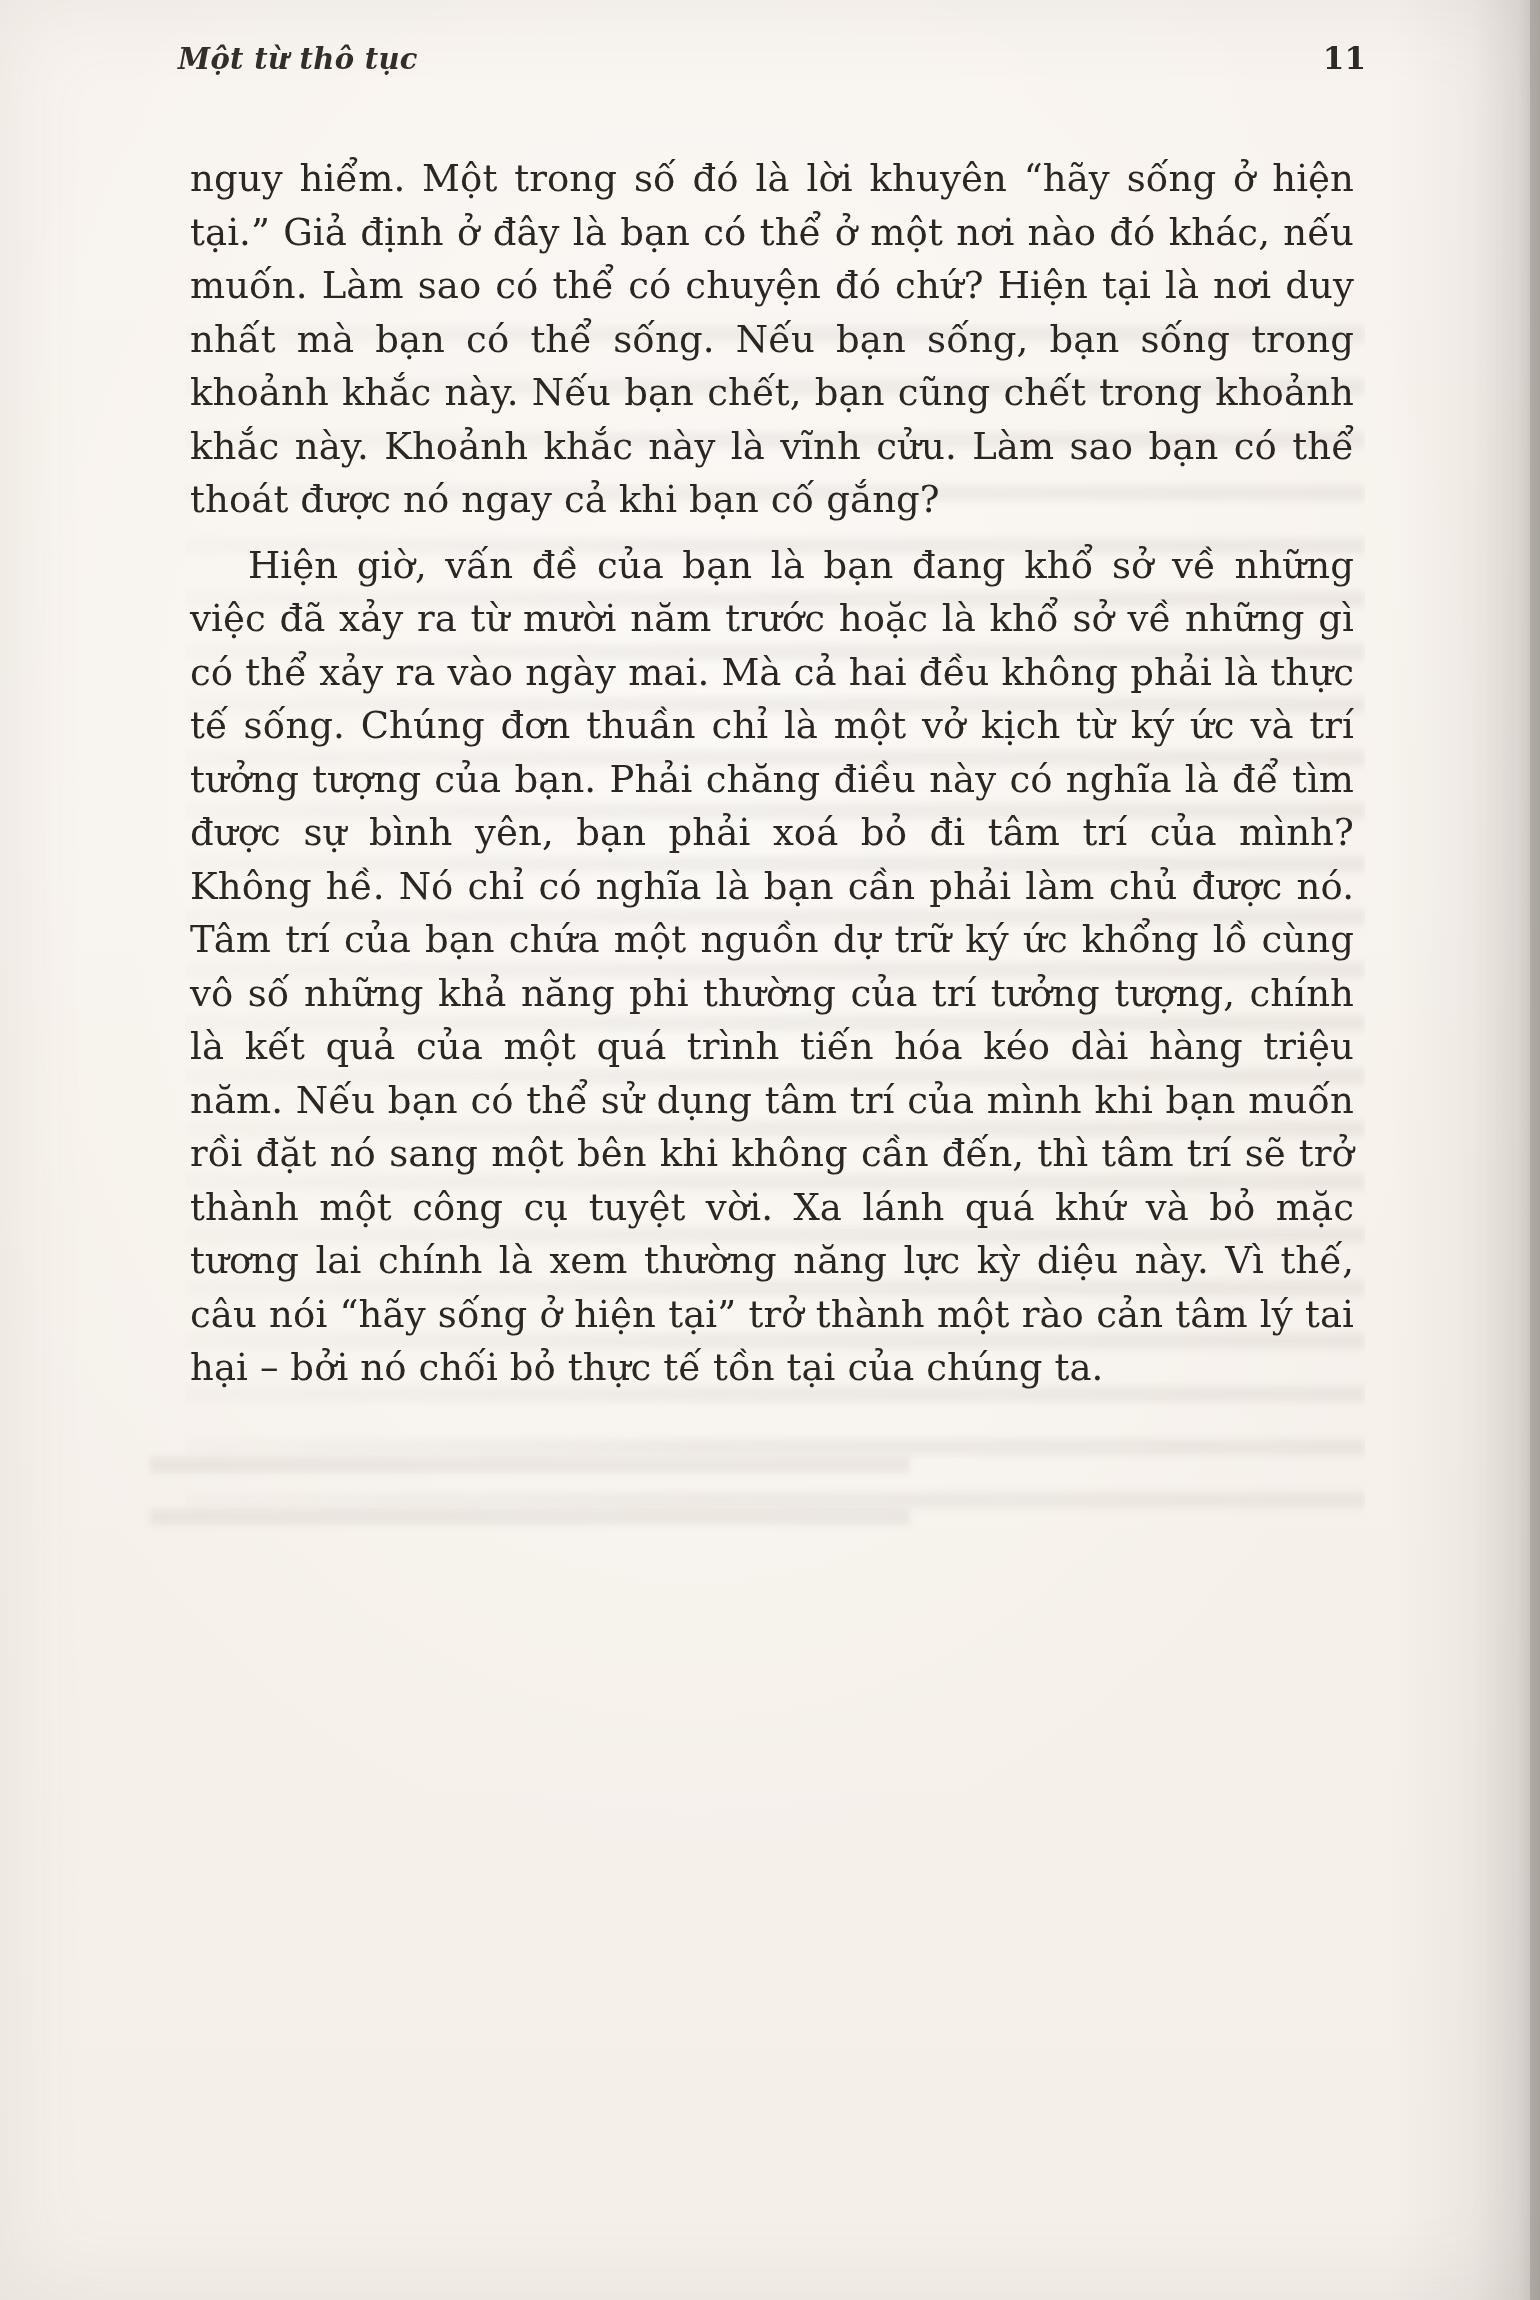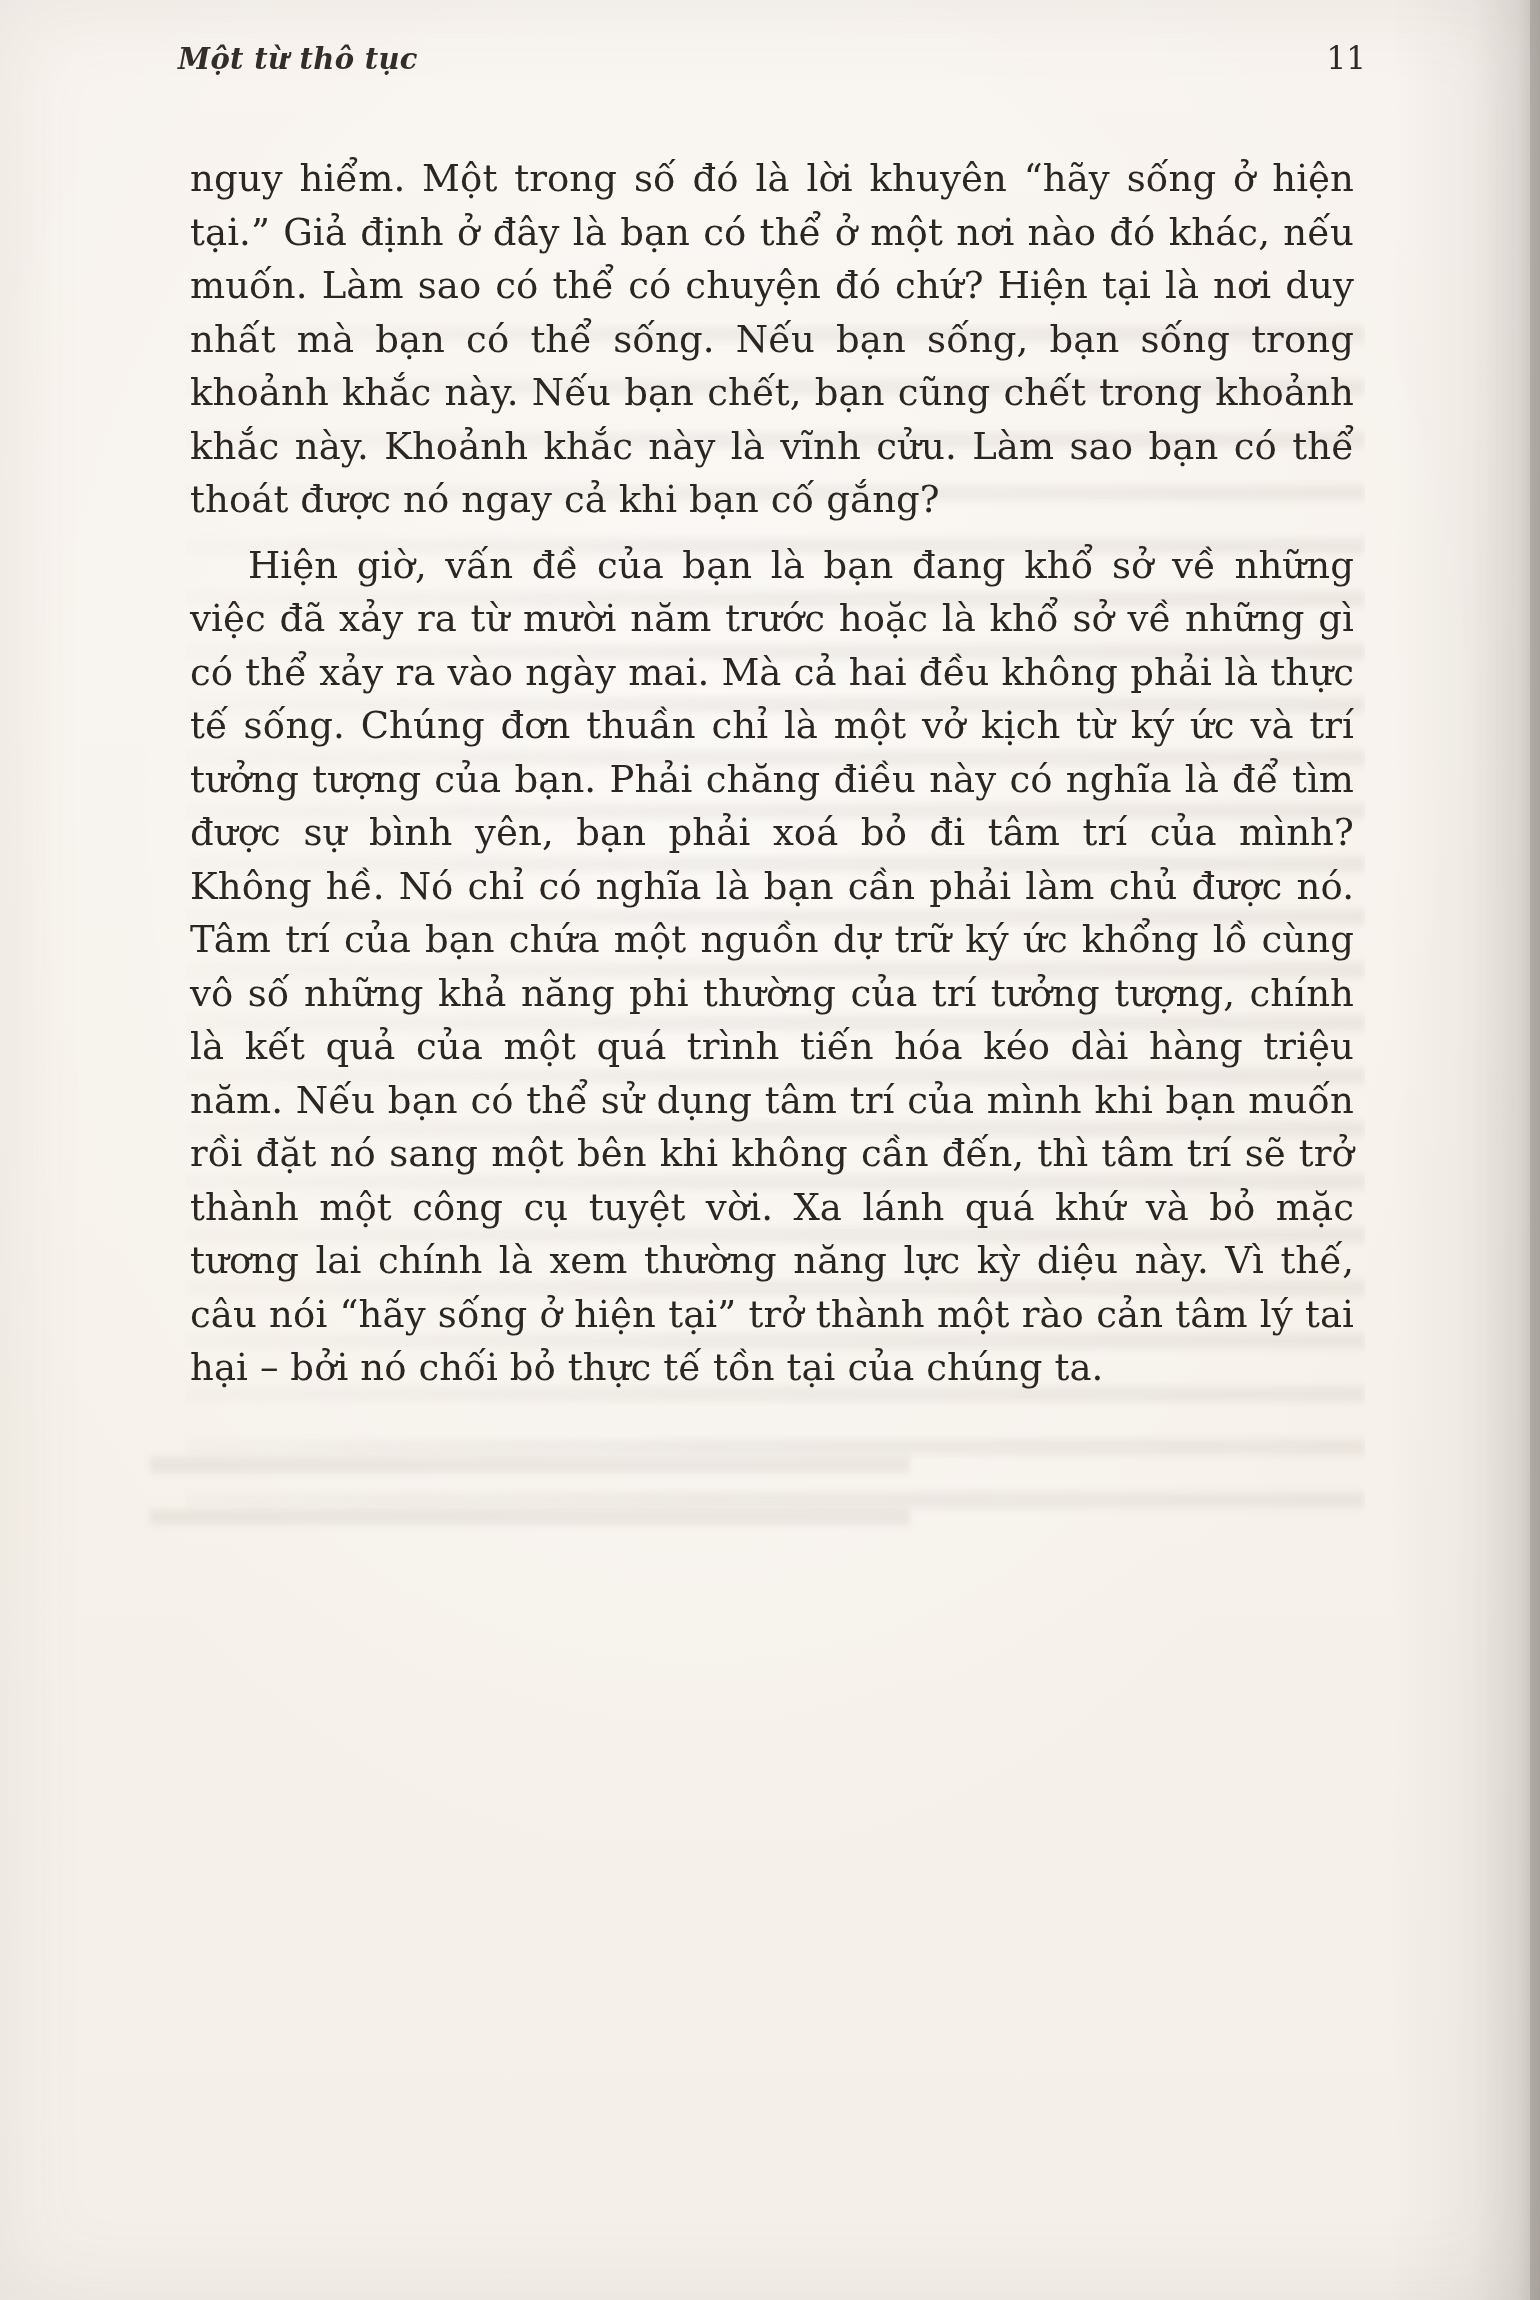--- a/index.html
+++ b/index.html
@@ -111,21 +111,21 @@
     font-weight: 700;
     font-size: 29px;
     color: #332e2a;
     letter-spacing: 0.3px;
   }
   .page-number {
     position: absolute;
     right: 0;
     top: -2px;
     font-size: 31px;
-    font-weight: 400;
+    font-weight: 700;
     color: #2e2a26;
   }
 
   
   .text-block {
     position: absolute;
     top: 140px;
     left: 178px;
     width: 1188px;
     color: #2b2622;

